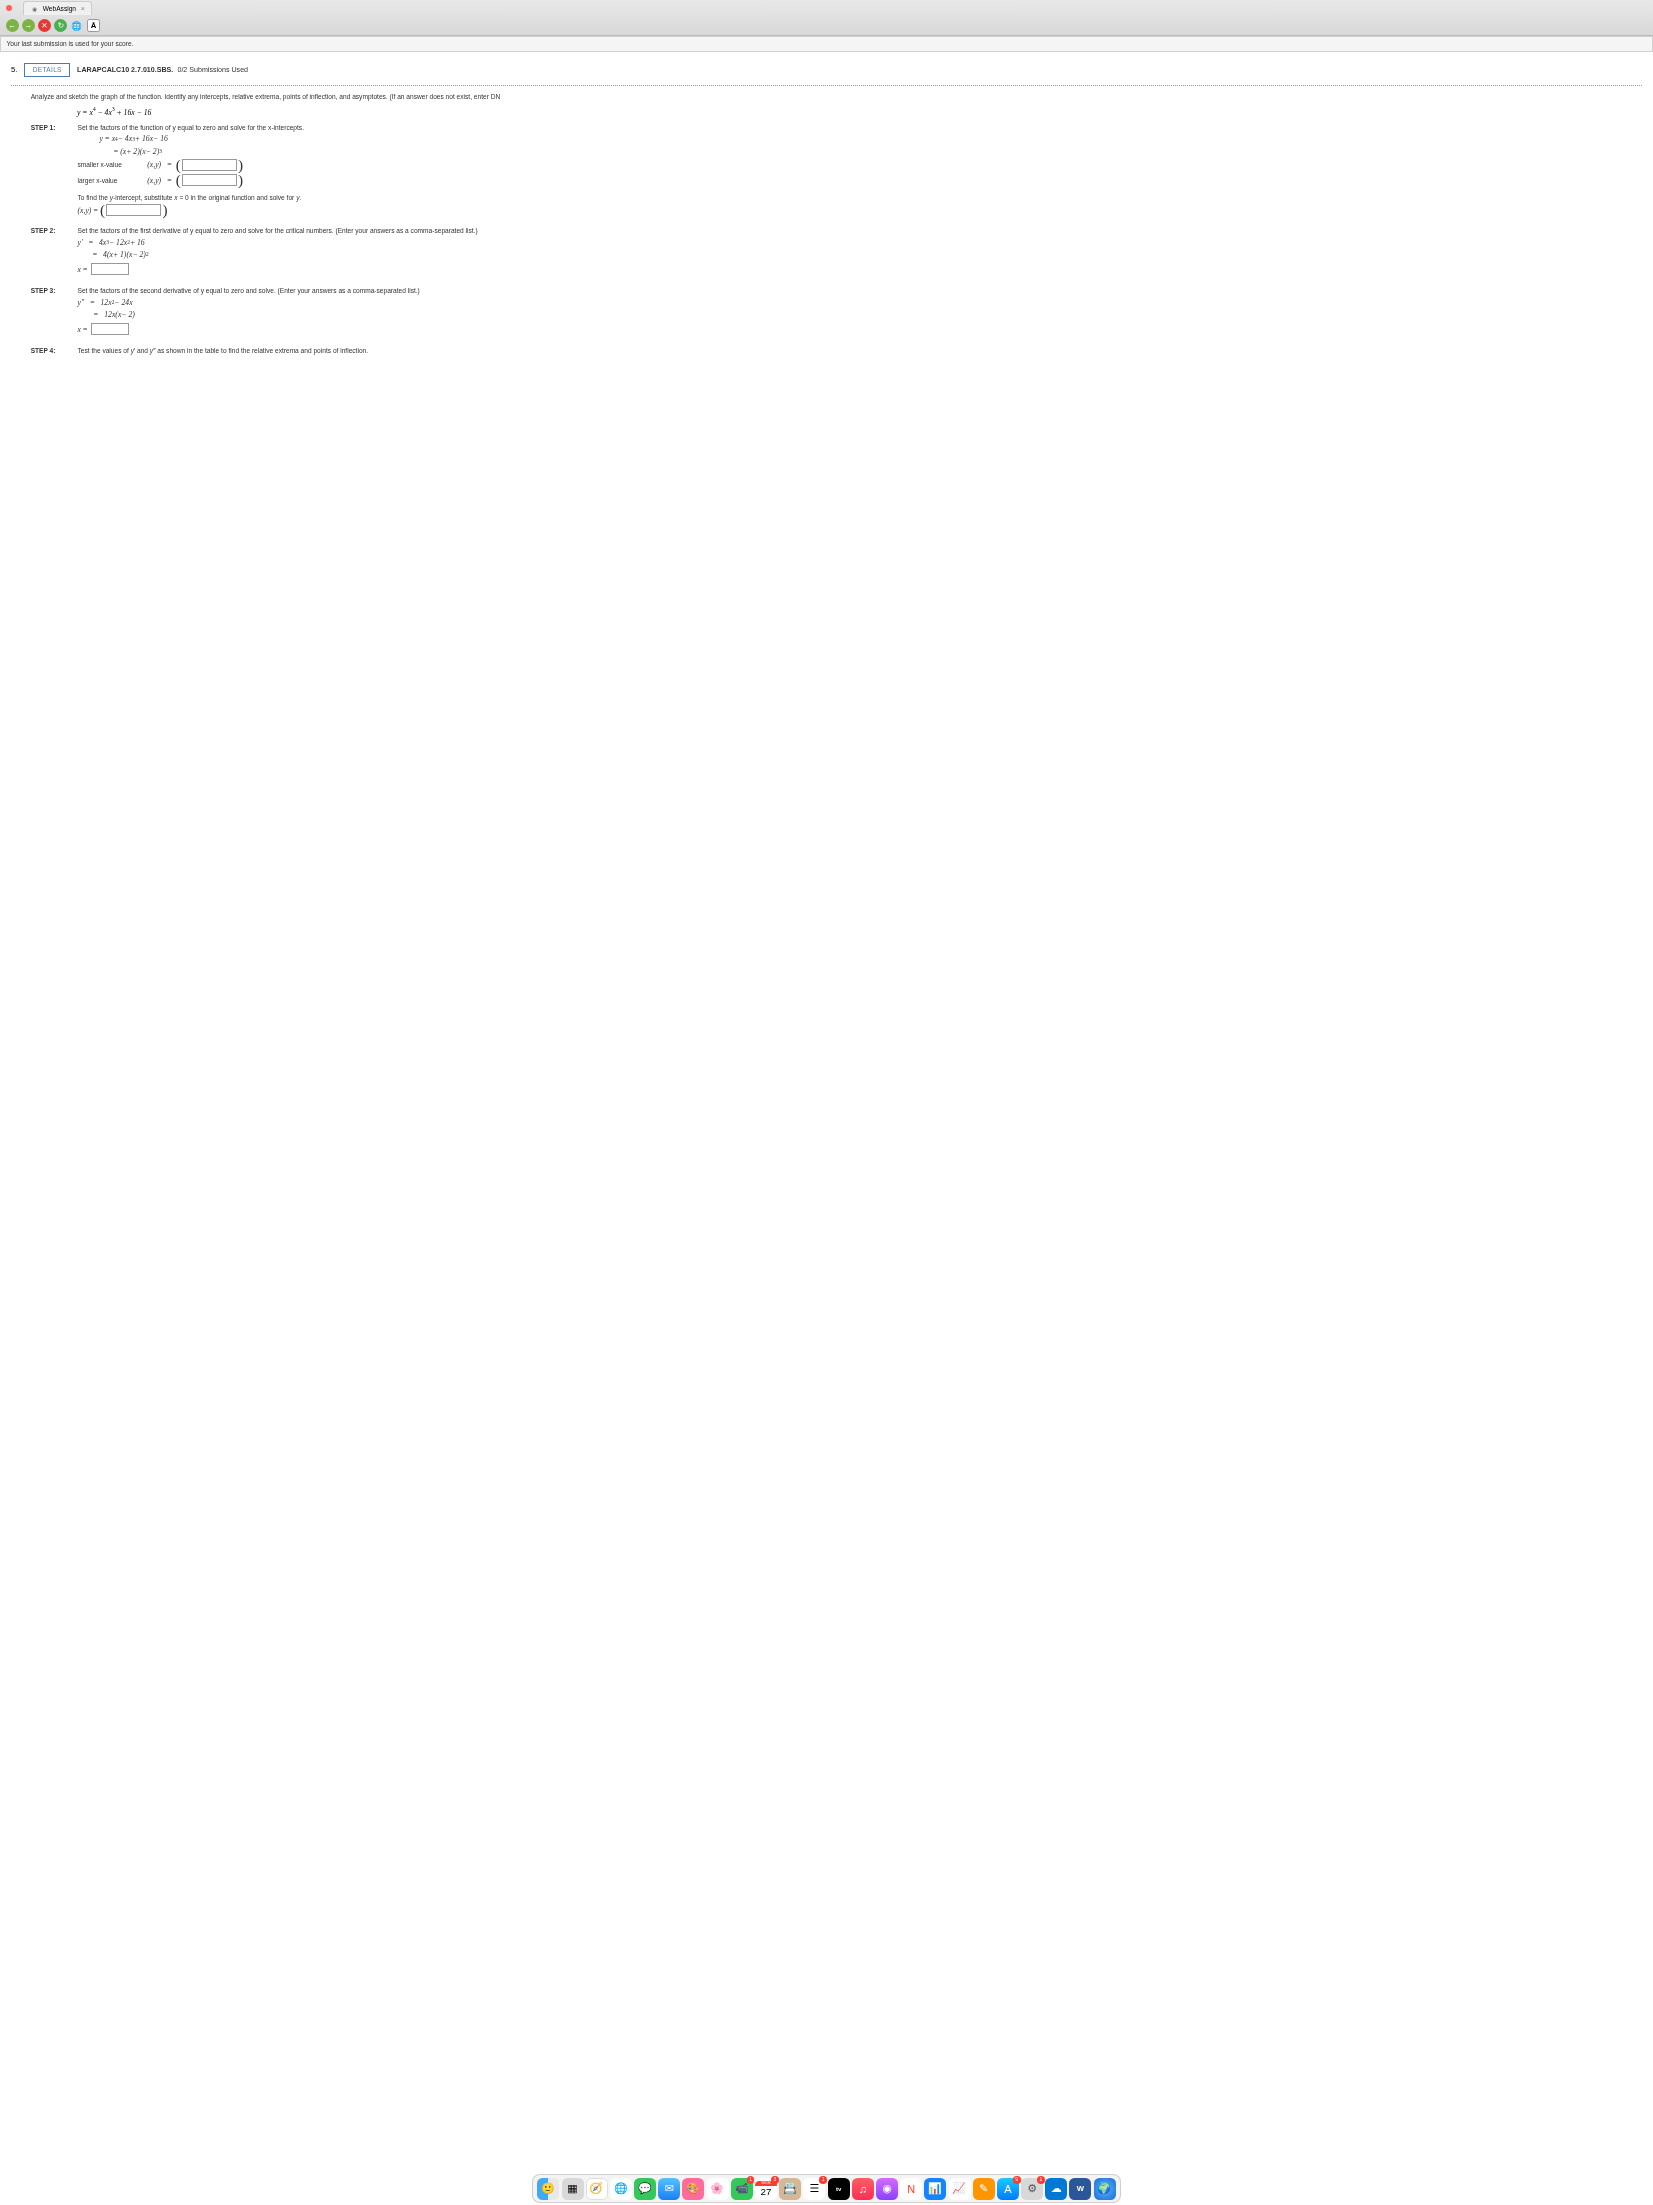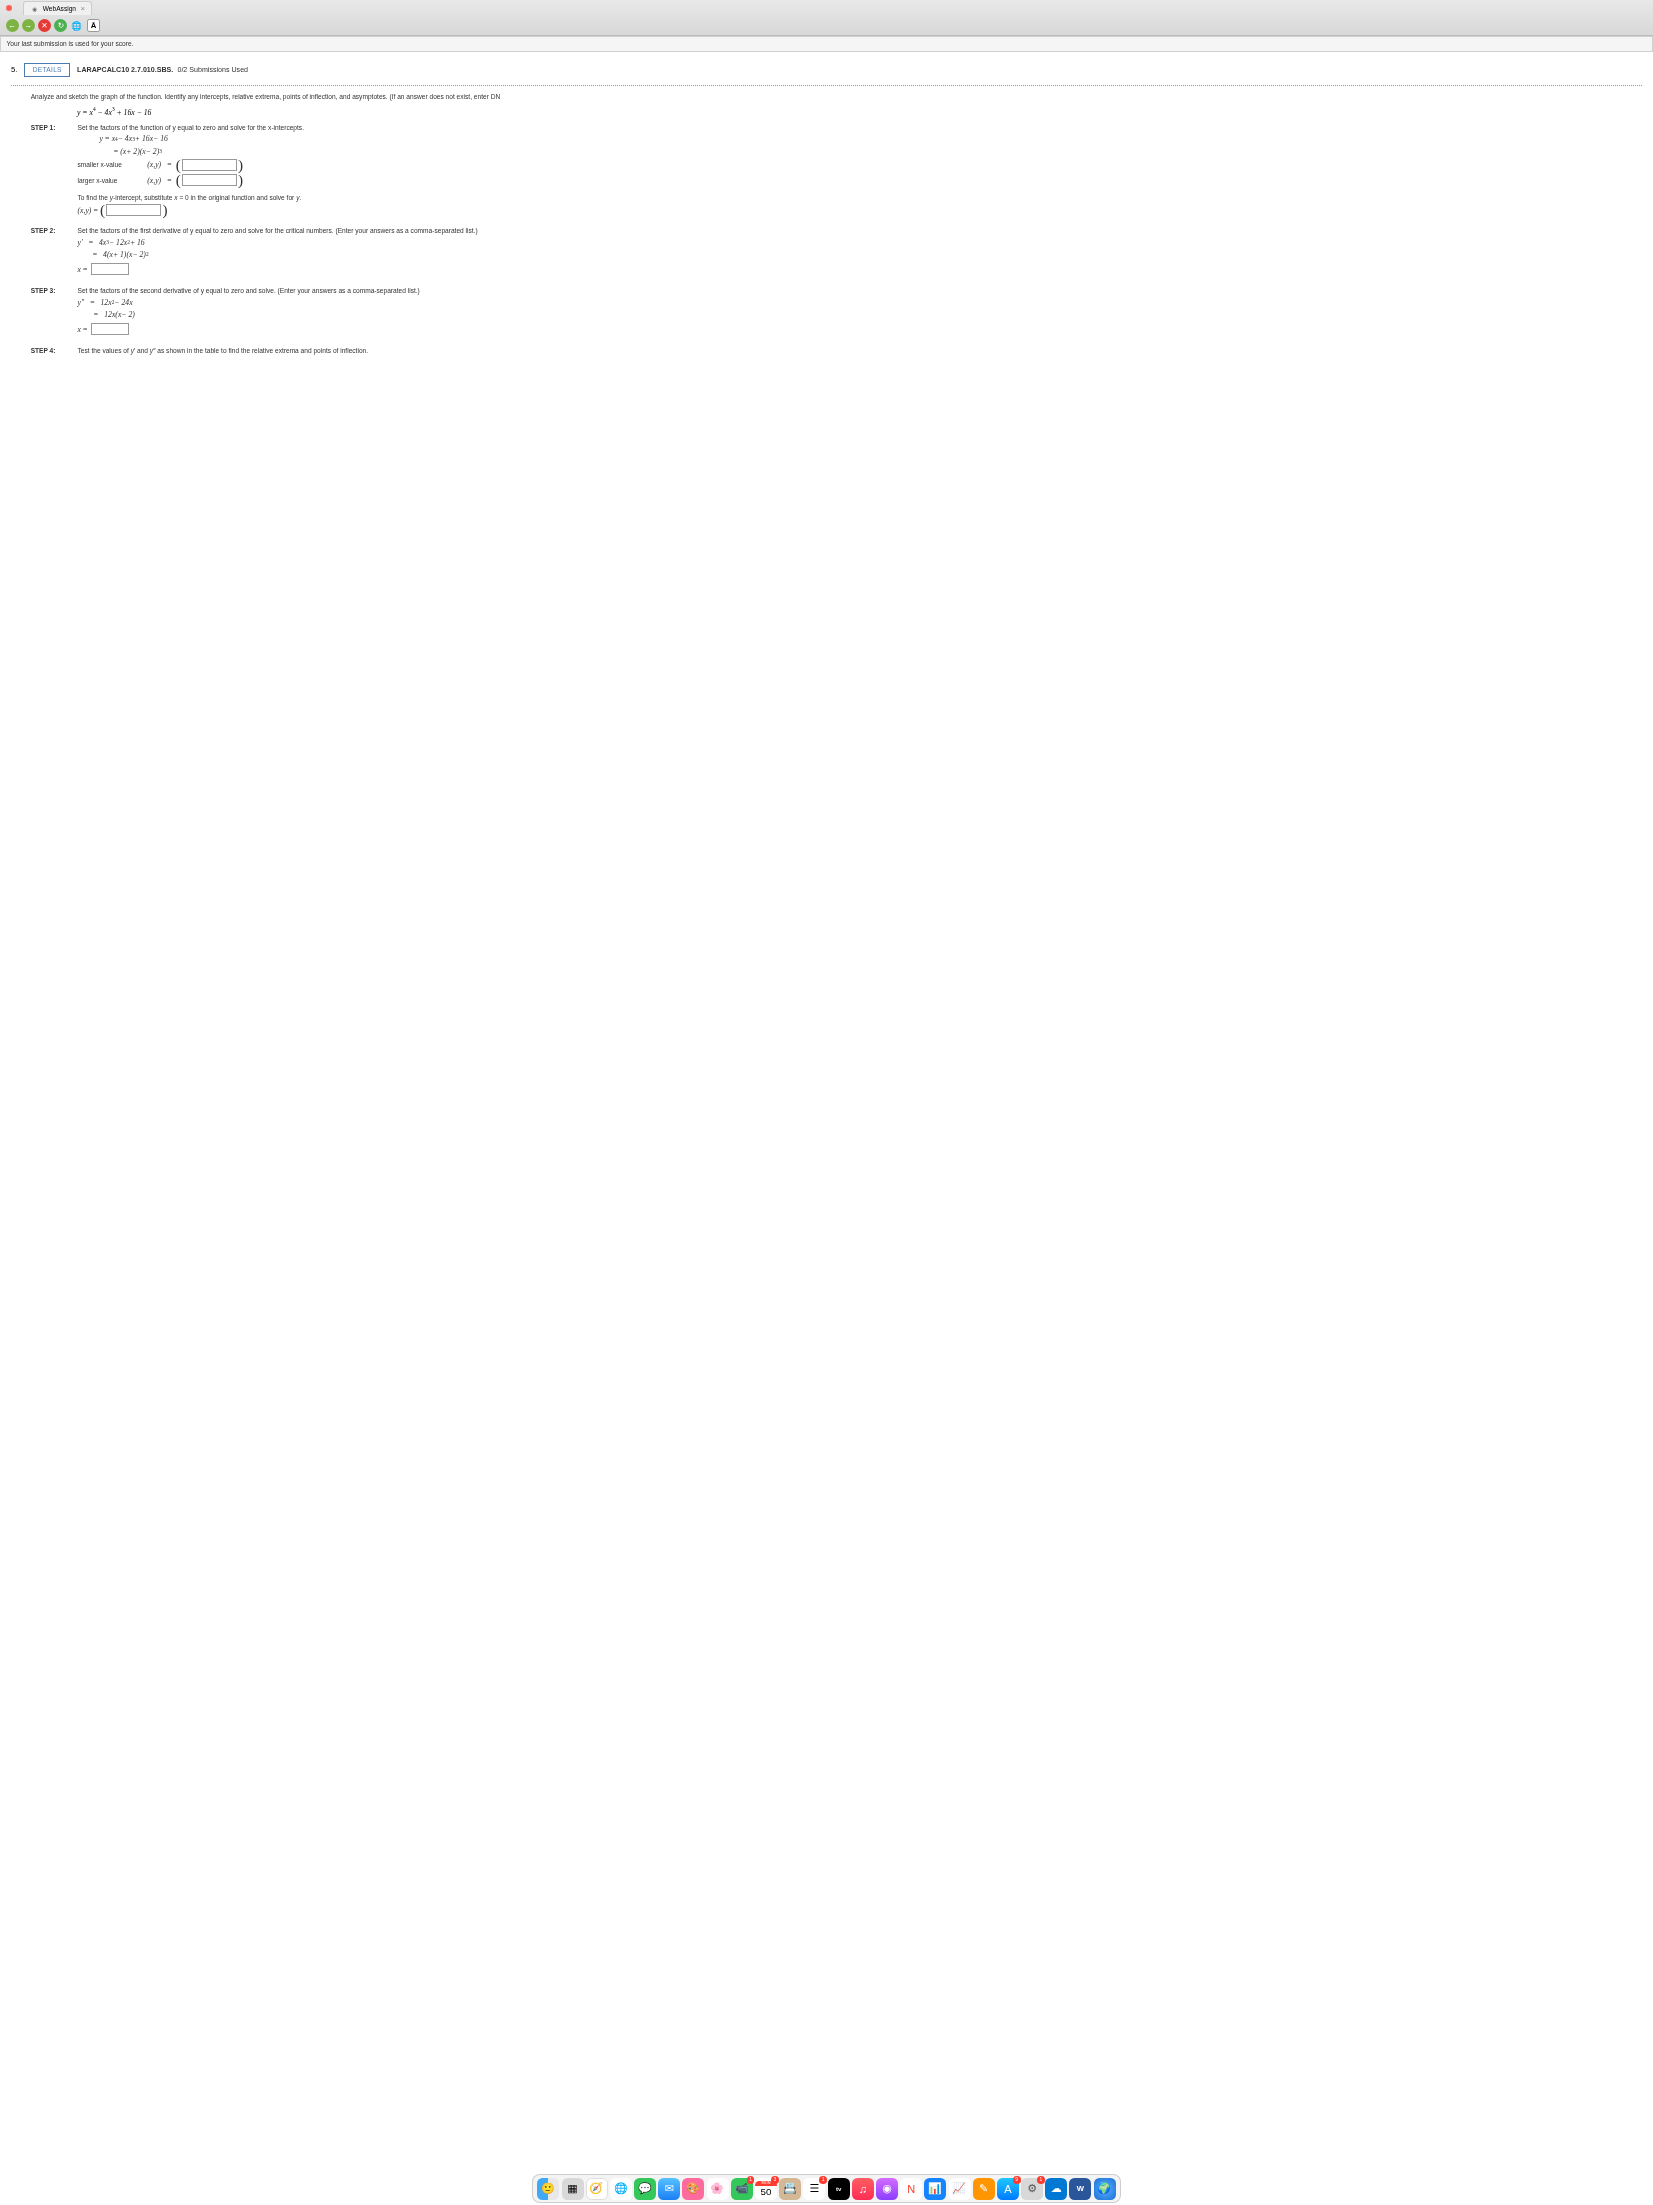--- a/index.html
+++ b/index.html
@@ -429,21 +429,21 @@
     <div class="dock-icon di-launchpad">▦</div>
     <div class="dock-icon di-safari">🧭</div>
     <div class="dock-icon di-chrome">🌐</div>
     <div class="dock-icon di-messages">💬</div>
     <div class="dock-icon di-mail">✉</div>
     <div class="dock-icon di-padlet">🎨</div>
     <div class="dock-icon di-photos">🌸</div>
     <div class="dock-icon di-facetime">📹<span class="badge">1</span></div>
     <div class="dock-icon dock-cal">
       <div class="cal-top">MON</div>
-      <div class="cal-day">50</div>
+      <div class="cal-day">27</div>
       <span class="badge">3</span>
     </div>
     <div class="dock-icon di-contacts">📇</div>
     <div class="dock-icon di-reminders">☰<span class="badge">1</span></div>
     <div class="dock-icon di-tv">
         <span>tv</span>
       </div>
     <div class="dock-icon di-music">♫</div>
     <div class="dock-icon di-podcasts">◉</div>
     <div class="dock-icon di-news">N</div>

